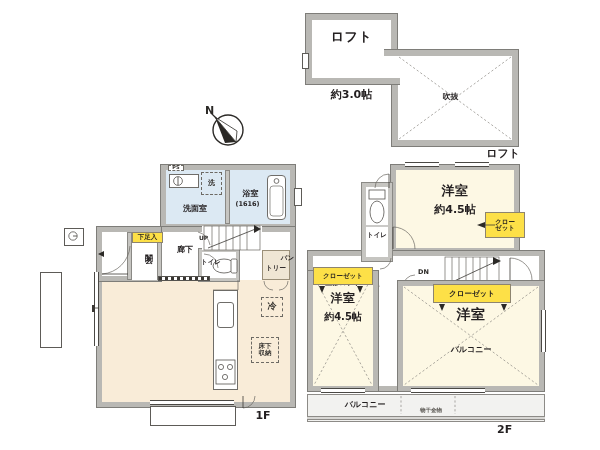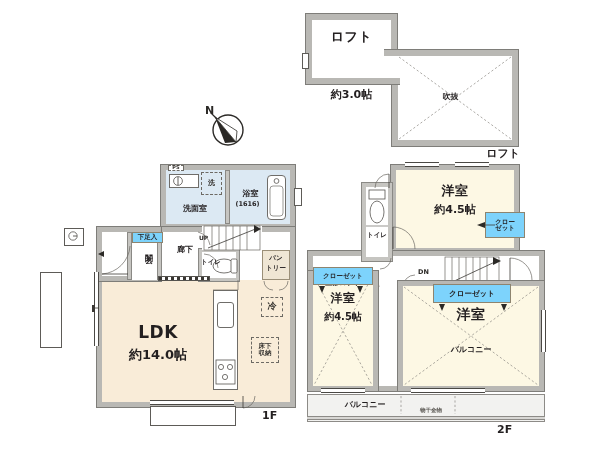--- a/index.html
+++ b/index.html
@@ -33,21 +33,21 @@
   .lbl-tiny{font-size:5.5px;font-weight:700;color:#55524d;}
   .lbl-floor{font-size:11px;font-weight:700;color:#231f20;}
   .vert{writing-mode:vertical-rl;text-orientation:upright;line-height:1.0;}
 
   
   .dash{position:absolute;box-sizing:border-box;border:1px dashed #6d6a64;
         display:flex;align-items:center;justify-content:center;
         font-size:7px;font-weight:700;color:#3a3733;text-align:center;line-height:1.05;}
 
   
-  .chip{position:absolute;box-sizing:border-box;background:#7dd3fc;
+  .chip{position:absolute;box-sizing:border-box;background:#fde047;
         border:1px solid #8d846f;display:flex;align-items:center;
         justify-content:center;text-align:center;line-height:1.0;
         font-size:6.5px;font-weight:700;color:#231f20;}
   .winbox{position:absolute;background:#ffffff;border:1px solid #5d5b57;}
 
   svg{position:absolute;left:0;top:0;overflow:visible;}
   .ln{stroke:#6a6761;stroke-width:.7;fill:none;}
   .ln-d{stroke:#8a8781;stroke-width:.7;fill:none;stroke-dasharray:2.2 2.2;}
   .ln-dk{stroke:#3c3a36;stroke-width:.8;fill:none;}
   .fx{fill:#ffffff;stroke:#55534f;stroke-width:.8;}
@@ -163,29 +163,27 @@
       <line class="ln" x1="175" y1="64" x2="175" y2="88"></line>
       <line class="ln" x1="182" y1="64" x2="182" y2="88"></line>
       <line class="ln" x1="189" y1="64" x2="189" y2="88"></line>
       <line class="ln-dk" x1="150" y1="86" x2="200" y2="66"></line>
       <polygon points="196,63 203,67 196,71" fill="#2b2926"></polygon>
       <path class="ln" d="M140 70 A16 16 0 0 1 152 83"></path>
       <text x="141" y="78" font-size="6" font-weight="700" fill="#2b2926" font-family="DejaVu Sans, sans-serif">UP</text>
     </svg>
 
     <div class="abs fill-genkan" style="left:204px;top:88px;width:28px;height:30px;border:1px solid #9a8f78;"></div>
-    <div class="lbl lbl-xs" style="left:204px;top:93px;width:28px;">パン</div>
+    <div class="lbl lbl-xs" style="left:204px;top:93px;width:51px;">パン</div>
     <div class="lbl lbl-xs" style="left:204px;top:103px;width:28px;">トリー</div>
     <svg width="240" height="272">
       <path class="ln" d="M206 119 A9 9 0 0 0 215 128"></path>
       <path class="ln" d="M230 119 A9 9 0 0 1 221 128"></path>
     </svg>
 
-    <div class="lbl lbl-room" style="left:60px;top:162px;width:80px;font-size:17px;">LDK</div>
-    <div class="lbl lbl-area" style="left:60px;top:186px;width:80px;font-size:13px;">約14.0帖</div>
 
     <div class="abs fill-white" style="left:155px;top:128px;width:25px;height:100px;border:1px solid #6f6d69;"></div>
     <div class="abs fill-white" style="left:159px;top:140px;width:17px;height:26px;border:1px solid #6f6d69;border-radius:3px;"></div>
     <svg width="240" height="272">
       <rect x="158" y="198" width="19" height="24" fill="#ffffff" stroke="#55534f" stroke-width=".8"></rect>
       <circle cx="163" cy="205" r="2.6" class="fx"></circle>
       <circle cx="172" cy="205" r="2.6" class="fx"></circle>
       <circle cx="167" cy="215" r="2.6" class="fx"></circle>
       <path class="ln" d="M155 128 L180 128 L180 118"></path>
     </svg>
@@ -212,21 +210,21 @@
 
     <div class="winbox" style="left:92px;top:244px;width:84px;height:18px;"></div>
     <div class="abs" style="left:92px;top:238px;width:84px;height:5px;background:#ffffff;border-top:1px solid #4a4844;border-bottom:1px solid #4a4844;"></div>
     <svg width="240" height="272">
       <path class="ln" d="M185 246 A12 12 0 0 0 197 234"></path>
       <line class="ln-dk" x1="185" y1="246" x2="185" y2="234"></line>
     </svg>
 
     <div class="abs" style="left:100px;top:114px;width:52px;height:5px;background:repeating-linear-gradient(90deg,#3a3733 0 3px,#ffffff 3px 6px);border:1px solid #55534f;"></div>
 
-    <div class="lbl lbl-floor" style="left:204px;top:248px;width:44px;text-align:left;">1F</div>
+    <div class="lbl lbl-floor" style="left:183px;top:248px;width:44px;text-align:center;">1F</div>
   </div>
 
   <div class="abs" style="left:305px;top:162px;width:245px;height:280px;">
 
     <div class="abs wall" style="left:85px;top:2px;width:130px;height:90px;"></div>
     <div class="abs fill-bed" style="left:91px;top:8px;width:118px;height:78px;"></div>
     <div class="lbl lbl-room" style="left:91px;top:22px;width:118px;">洋室</div>
     <div class="lbl lbl-area" style="left:91px;top:42px;width:118px;">約4.5帖</div>
 
     <div class="abs" style="left:100px;top:0px;width:34px;height:5px;background:#ffffff;border-top:1px solid #4a4844;border-bottom:1px solid #4a4844;"></div>

